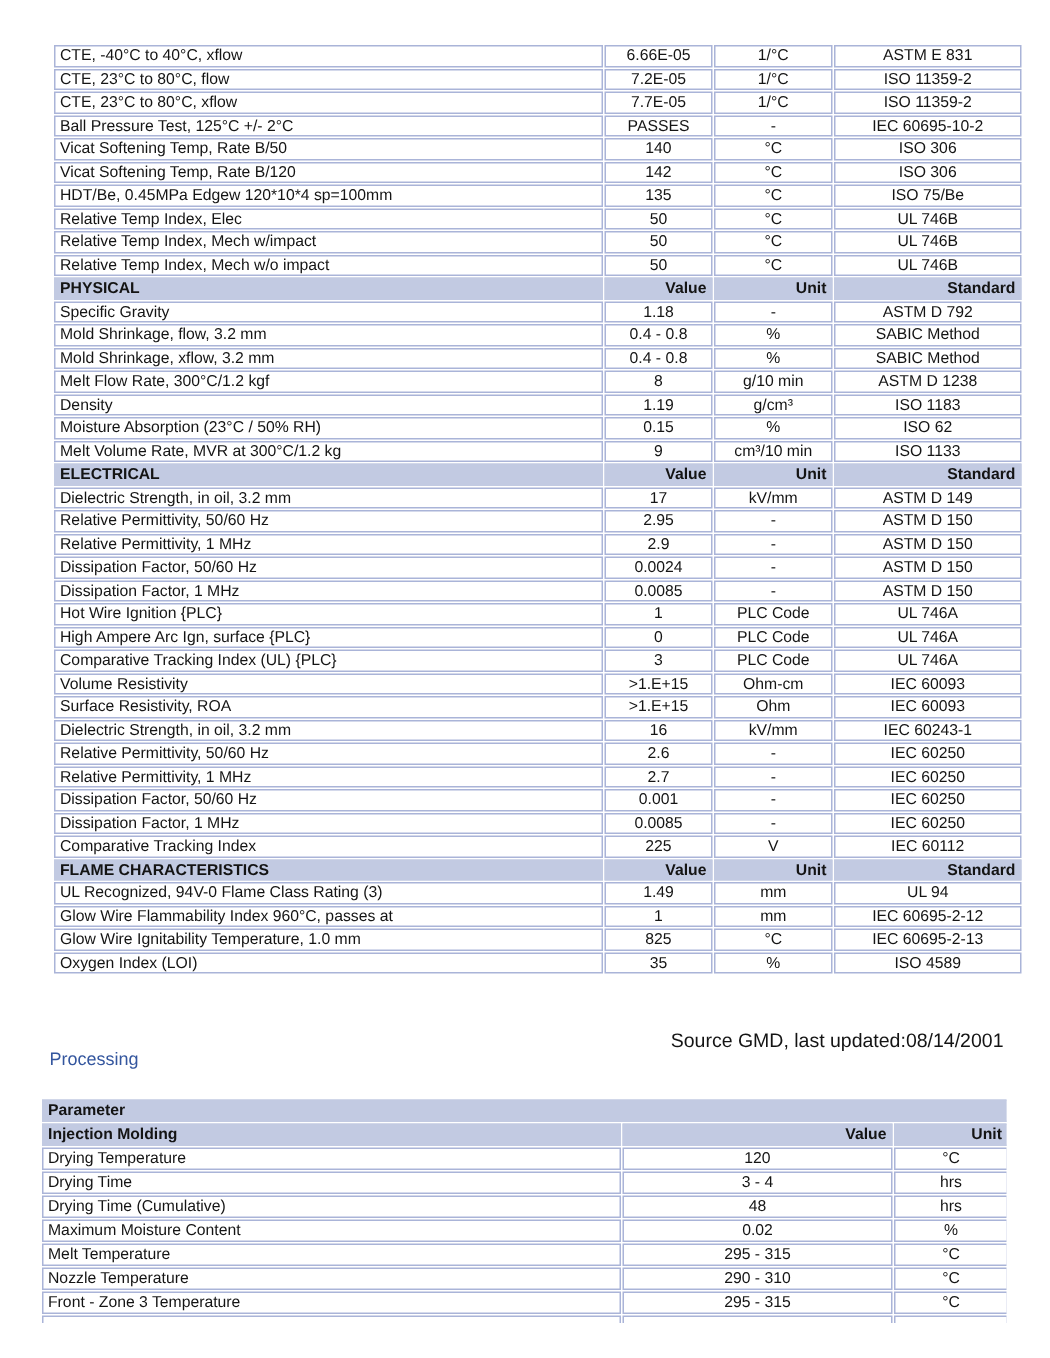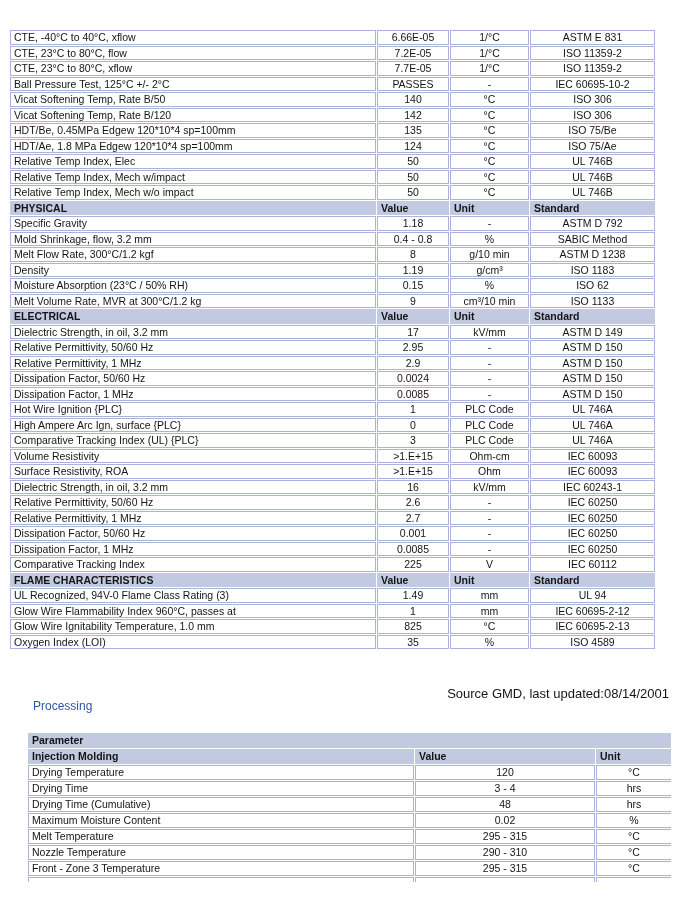--- a/index.html
+++ b/index.html
@@ -8,23 +8,23 @@
          font-family:"Liberation Sans", sans-serif; color:#111; }
   .page { position:relative; width:700px; height:905px; background:#fff; }
 
   table.props { border-collapse:separate; border-spacing:1px; table-layout:fixed;
                 width:642px; font-size:10.5px; }
   table.props td { border:1px solid #aab4d8; background:#fff; color:#141414;
                    height:12.6px; line-height:12.5px; padding:0 3px;
                    overflow:hidden; white-space:nowrap; }
   table.props td.c { text-align:center; }
   table.props tr.sec td { background:#c2cae2; border-color:#c2cae2; font-weight:bold; }
-  table.props tr.sec td.c { text-align:left; }
-
-  .main-table-wrap { position:absolute; left:9px; top:29px; }
+  table.props tr.sec td.c { text-align:right; }
+
+  .main-table-wrap { position:absolute; left:35px; top:29px; }
 
   .source-note { position:absolute; left:27px; top:686px; width:642px;
                  text-align:right; font-size:13px; color:#141414; }
 
   .processing-heading { position:absolute; left:33px; top:699px;
                         font-size:12px; font-weight:normal; color:#34569e; }
 
   .proc-table-wrap { position:absolute; left:27px; top:732px; width:644px;
                      height:150px; overflow:hidden; }
   table.proc td { height:13px; line-height:13px; }
@@ -80,26 +80,20 @@
             <td class="c">°C</td>
             <td class="c">ISO 306</td>
           </tr>
           <tr>
             <td>HDT/Be, 0.45MPa Edgew 120*10*4 sp=100mm</td>
             <td class="c">135</td>
             <td class="c">°C</td>
             <td class="c">ISO 75/Be</td>
           </tr>
           <tr>
-            <td>HDT/Ae, 1.8 MPa Edgew 120*10*4 sp=100mm</td>
-            <td class="c">124</td>
-            <td class="c">°C</td>
-            <td class="c">ISO 75/Ae</td>
-          </tr>
-          <tr>
             <td>Relative Temp Index, Elec</td>
             <td class="c">50</td>
             <td class="c">°C</td>
             <td class="c">UL 746B</td>
           </tr>
           <tr>
             <td>Relative Temp Index, Mech w/impact</td>
             <td class="c">50</td>
             <td class="c">°C</td>
             <td class="c">UL 746B</td>
@@ -117,20 +111,26 @@
             <td class="c">Standard</td>
           </tr>
           <tr>
             <td>Specific Gravity</td>
             <td class="c">1.18</td>
             <td class="c">-</td>
             <td class="c">ASTM D 792</td>
           </tr>
           <tr>
             <td>Mold Shrinkage, flow, 3.2 mm</td>
+            <td class="c">0.4 - 0.8</td>
+            <td class="c">%</td>
+            <td class="c">SABIC Method</td>
+          </tr>
+          <tr>
+            <td>Mold Shrinkage, xflow, 3.2 mm</td>
             <td class="c">0.4 - 0.8</td>
             <td class="c">%</td>
             <td class="c">SABIC Method</td>
           </tr>
           <tr>
             <td>Melt Flow Rate, 300°C/1.2 kgf</td>
             <td class="c">8</td>
             <td class="c">g/10 min</td>
             <td class="c">ASTM D 1238</td>
           </tr>

